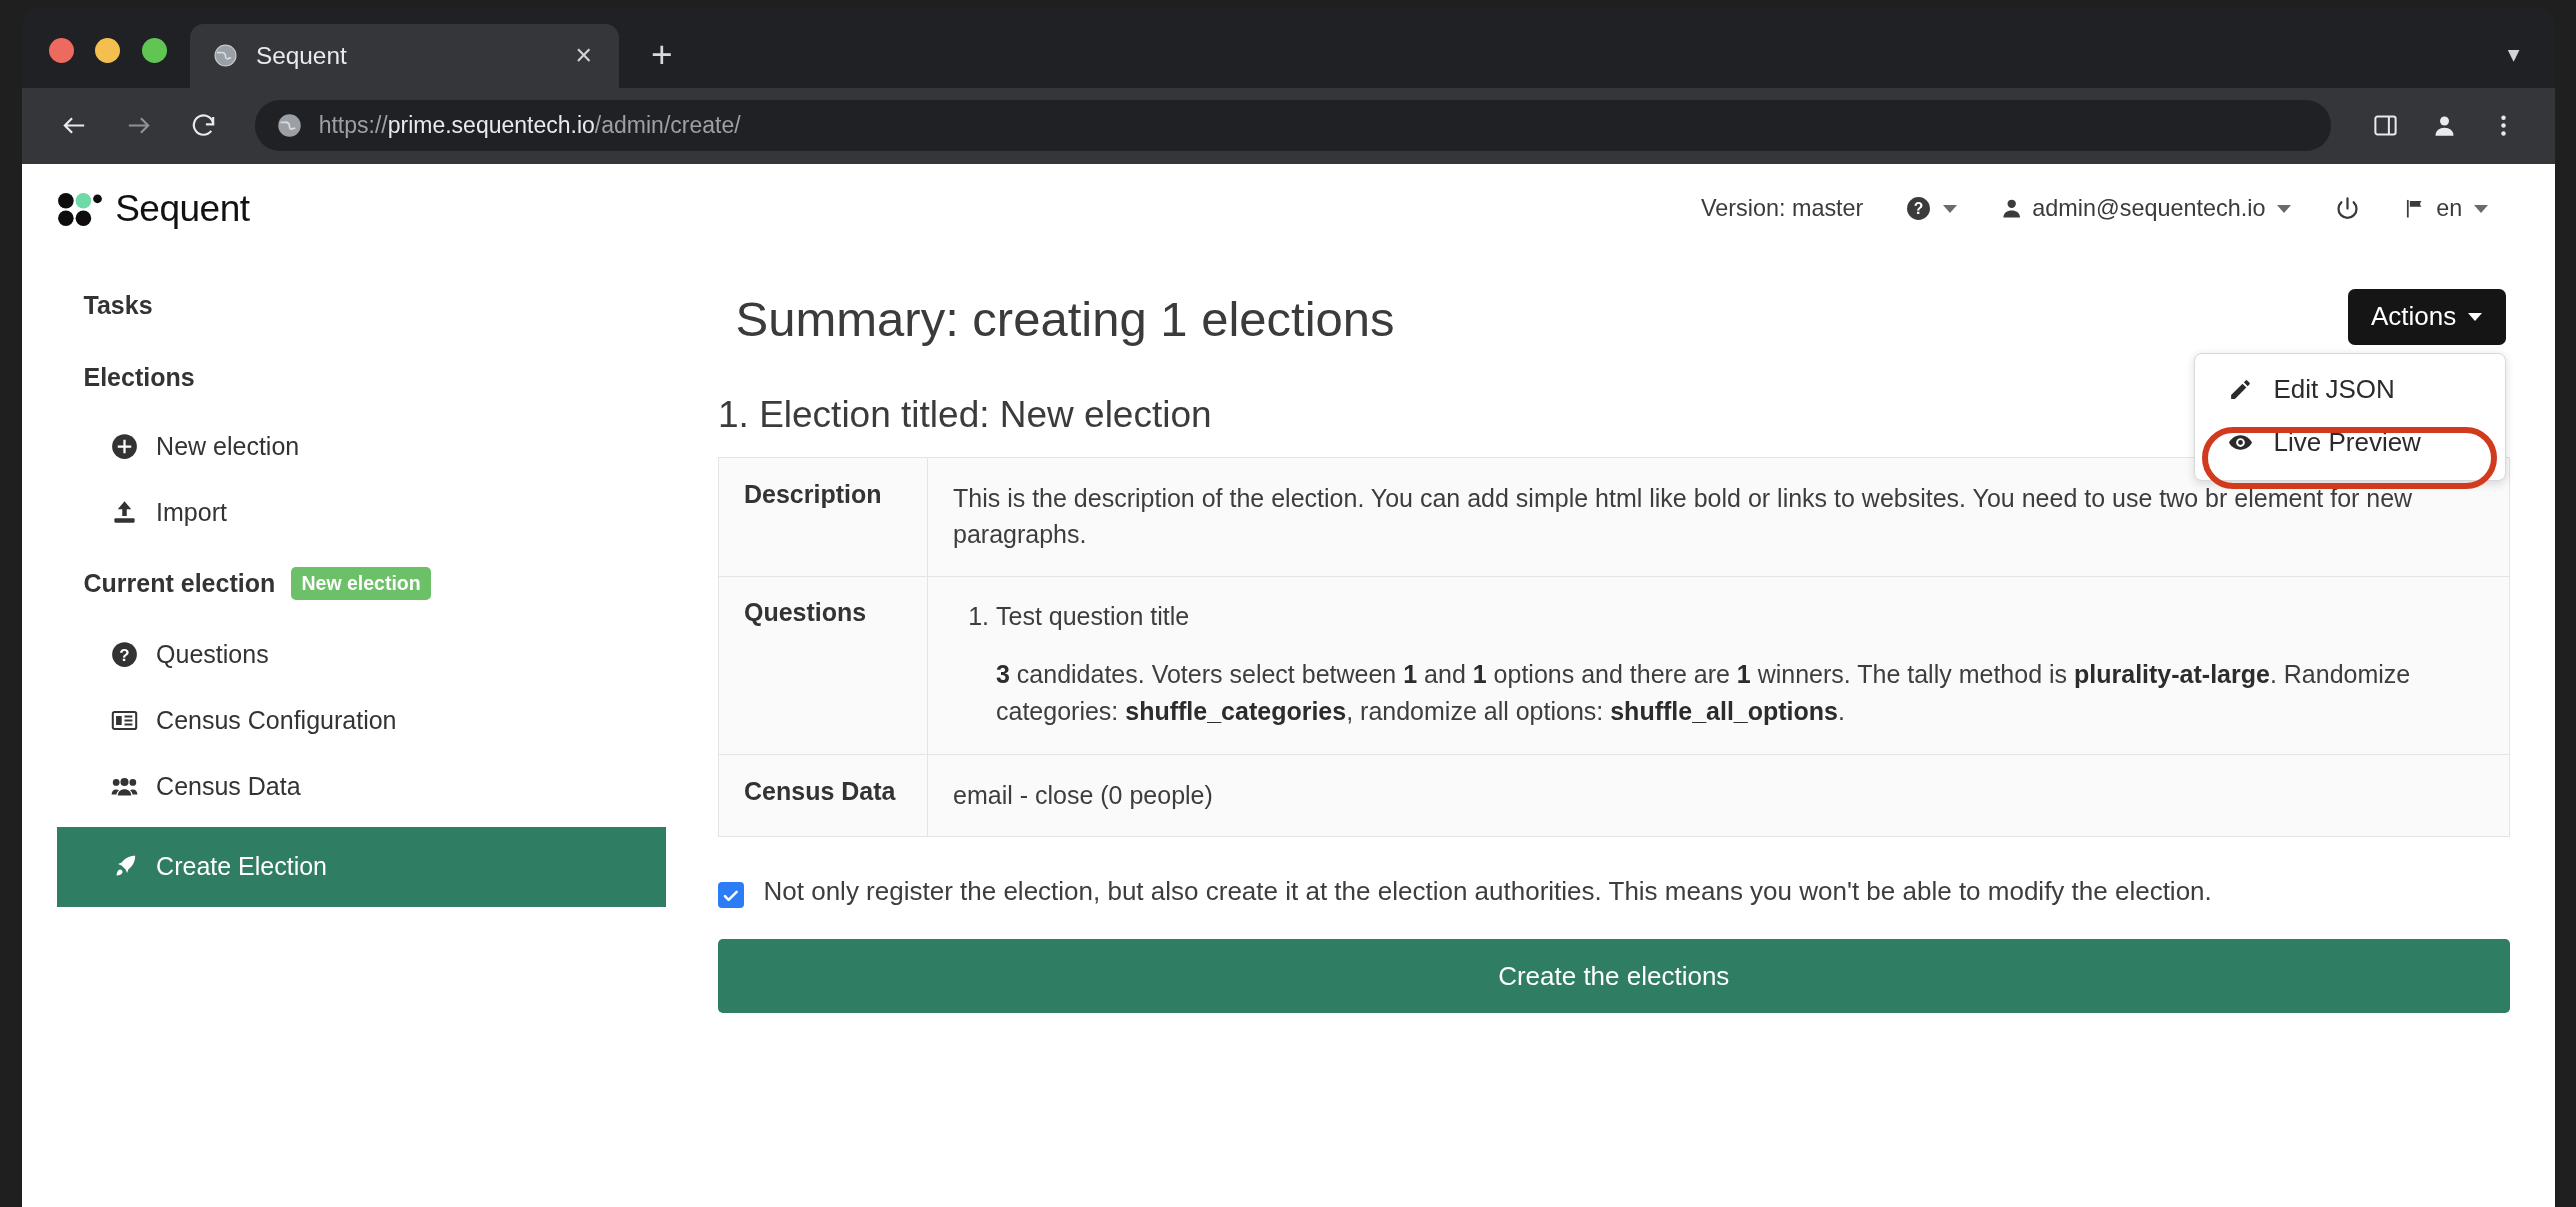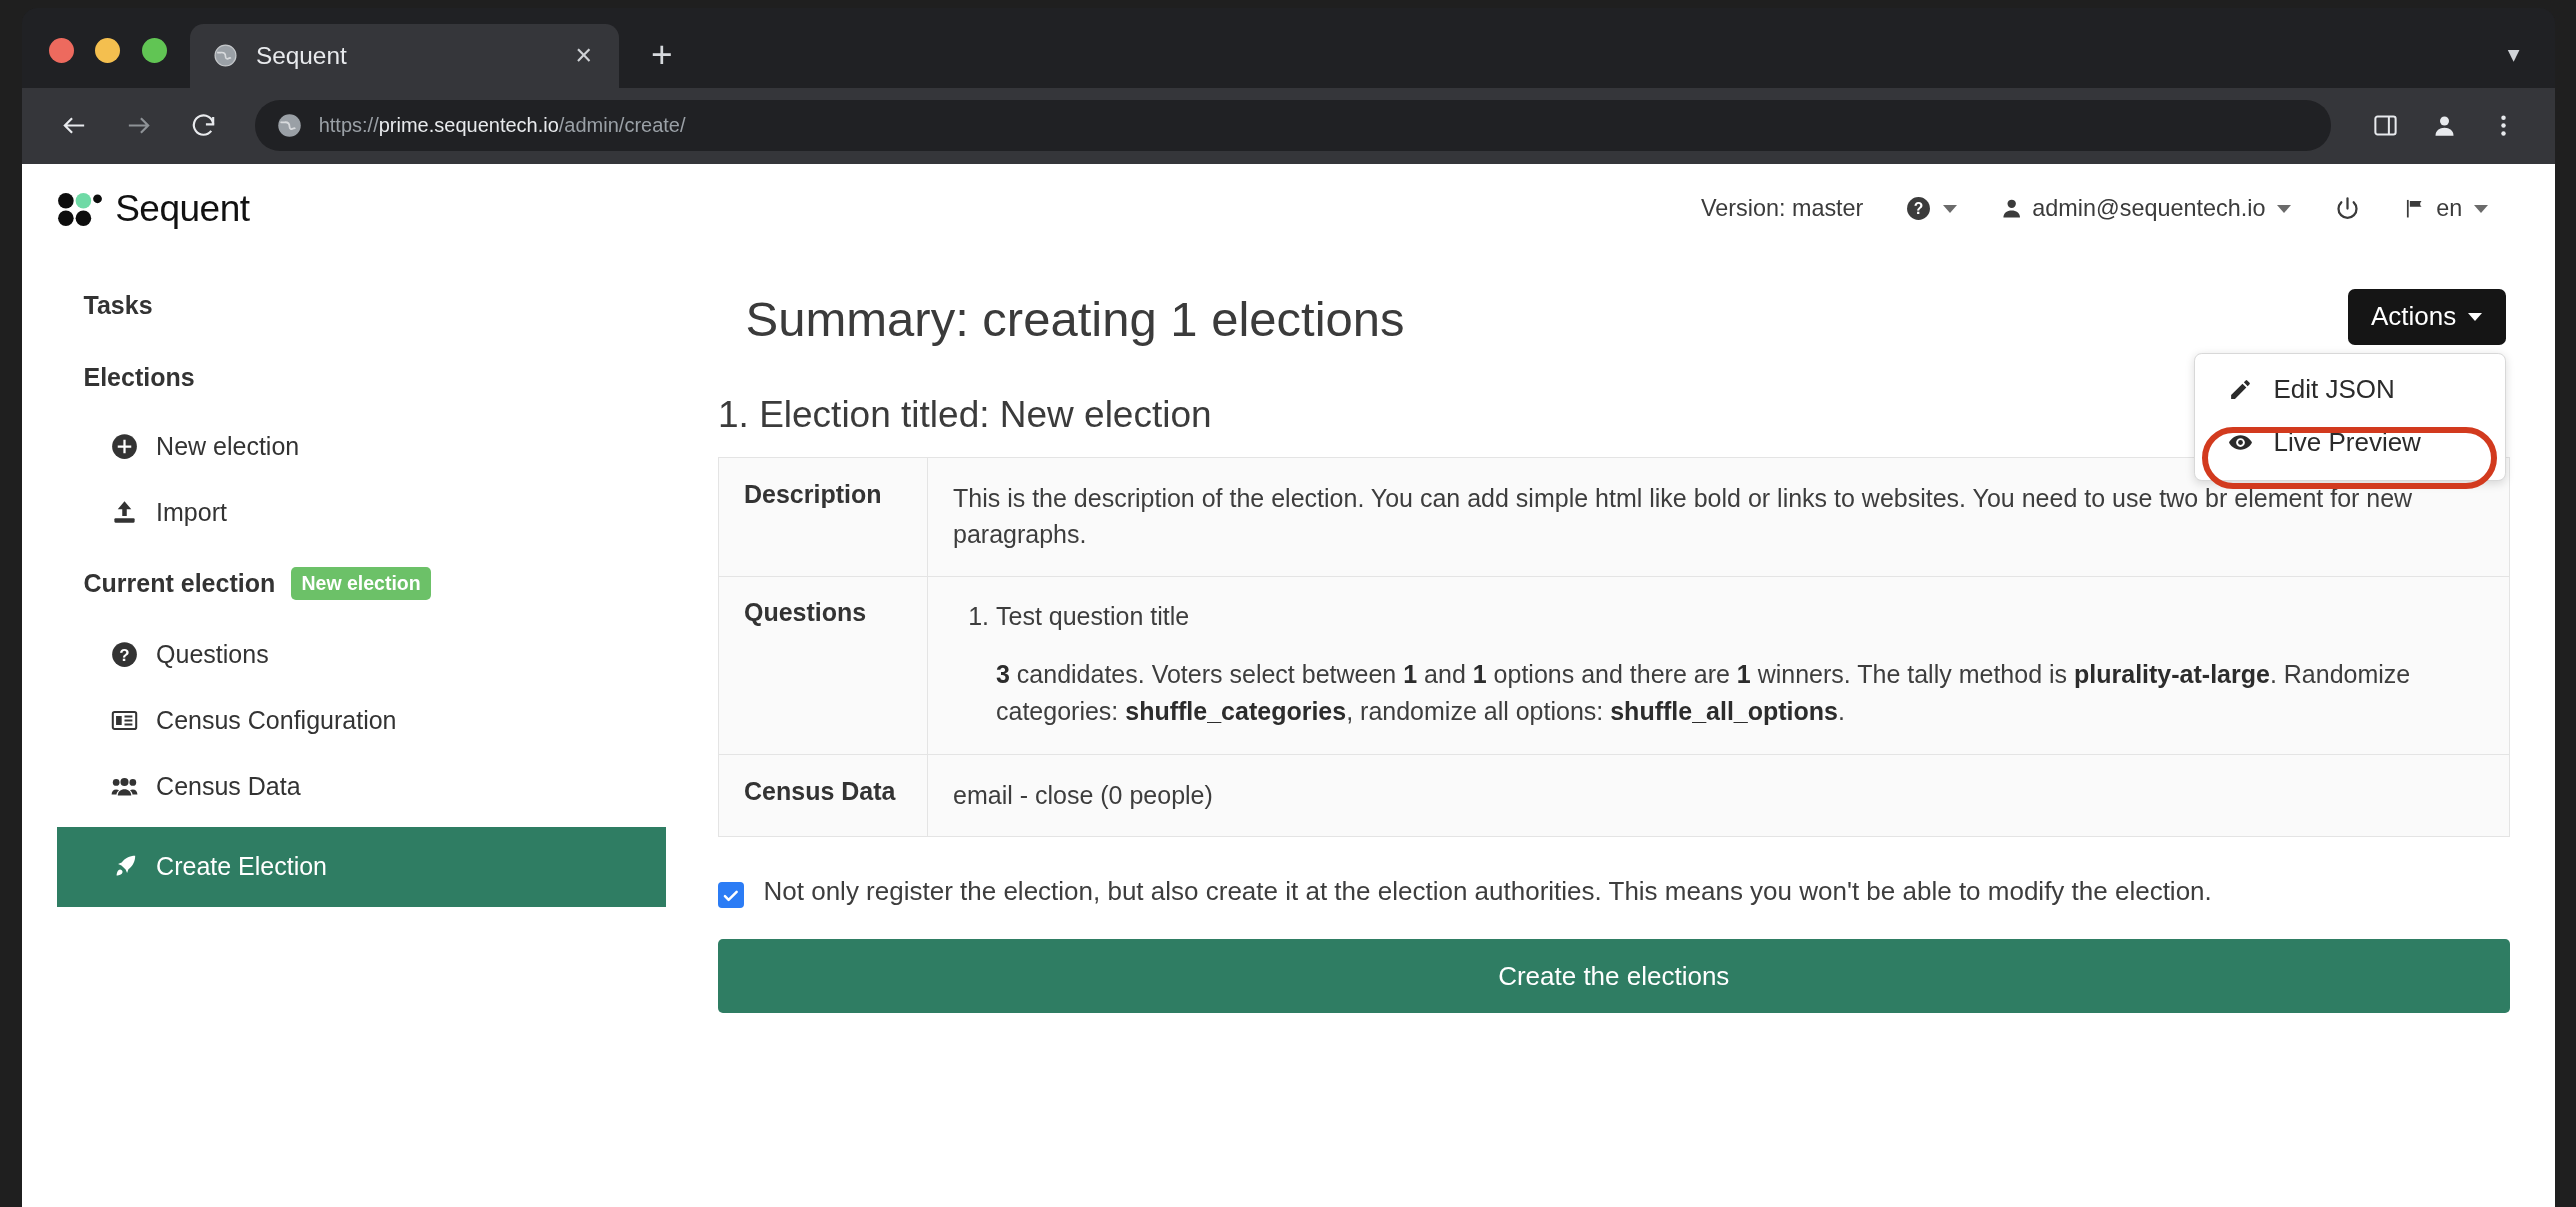--- a/index.html
+++ b/index.html
@@ -69,21 +69,21 @@
     width: 55px; height: 55px; flex: none;
     display: flex; align-items: center; justify-content: center;
     color: #e8eaed; cursor: pointer;
   }
   .navbtn.dim { color: #8e9296; }
   .omnibox {
     flex: 1; height: 51px; margin-left: 13.7px;
     background: #202124; border-radius: 25px;
     display: flex; align-items: center; padding: 0 21.5px; gap: 15.6px;
   }
-  .omni-url { font-size: 20px; color: #9aa0a6; white-space: nowrap; }
+  .omni-url { font-size: 23px; color: #9aa0a6; white-space: nowrap; }
   .omni-url b { color: #e8eaed; font-weight: 400; }
   .toolbar-right { display: flex; align-items: center; gap: 5.9px; margin-left: 17.6px; }
   .tb-icon {
     width: 53px; height: 53px; display: flex;
     align-items: center; justify-content: center;
     color: #e8eaed; cursor: pointer;
   }
 
   
   .page {
@@ -142,21 +142,21 @@
   .side-item.active {
     background: #2f7d63; color: #ffffff;
     margin: 7.8px 0 0 35px; padding-left: 53px;
     height: 80px;
   }
 
   
   .main { flex: 1; position: relative; padding: 0 45px 0 31px; }
   .page-title {
     font-size: 49px; color: #3b3b3b; font-weight: normal;
-    margin: 37px 0 0 49px;
+    margin: 37px 0 0 39px;
   }
   .actions-btn {
     position: absolute; right: 49px; top: 35px;
     background: #151515; color: #fff;
     font-size: 26px; border: none; border-radius: 6.8px;
     padding: 12.7px 23.4px; cursor: pointer;
     display: flex; align-items: center; gap: 9px;
   }
   .actions-btn .caret { border-top-color: #fff; }
 

